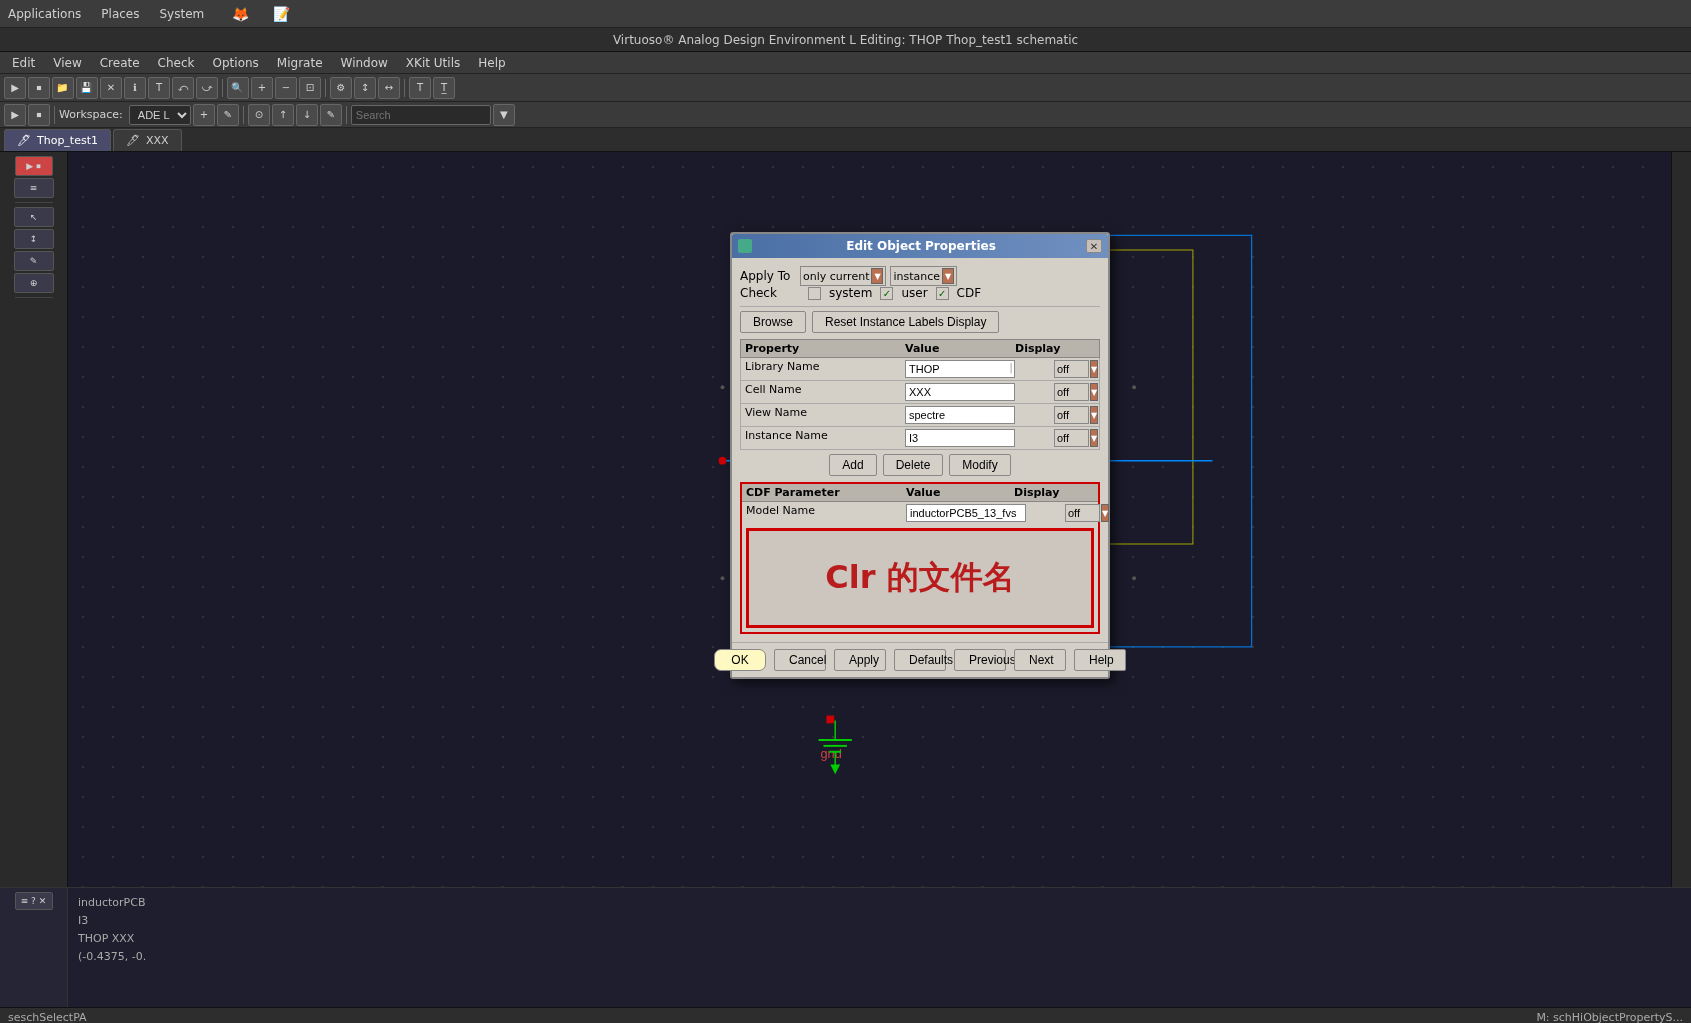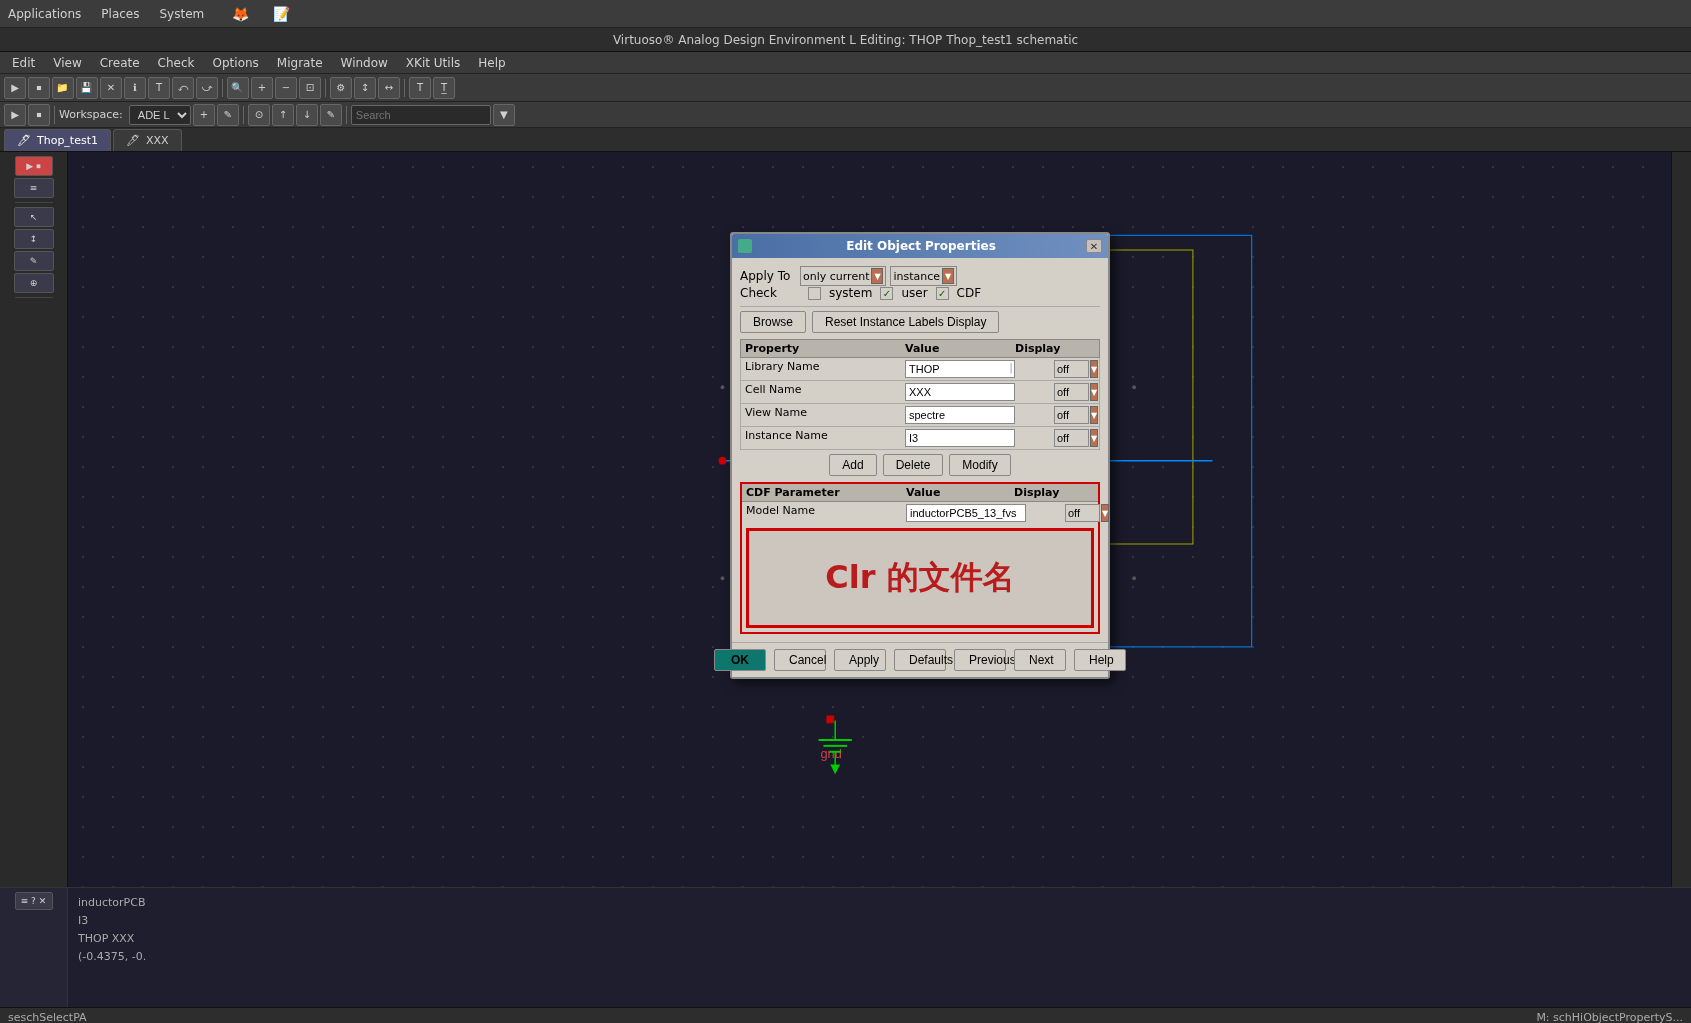--- a/index.html
+++ b/index.html
@@ -437,22 +437,23 @@
       background: #d4d0c8;
       border: 1px solid #888;
       border-radius: 2px;
       cursor: pointer;
       font-size: 12px;
       color: #000;
       min-width: 52px;
       text-align: center;
     }
     .footer-btn.ok-btn {
-      background: #0f766e;
-      font-weight: bold;
+      background: #fef9c3;
+      font-weight: normal;
+      border-radius: 7px;
     }
   </style>
 </head>
 <body>
 
 <div class="taskbar">
   <span class="taskbar-item">Applications</span>
   <span class="taskbar-item">Places</span>
   <span class="taskbar-item">System</span>
   <span style="margin-left:8px; font-size:14px;">🦊</span>

